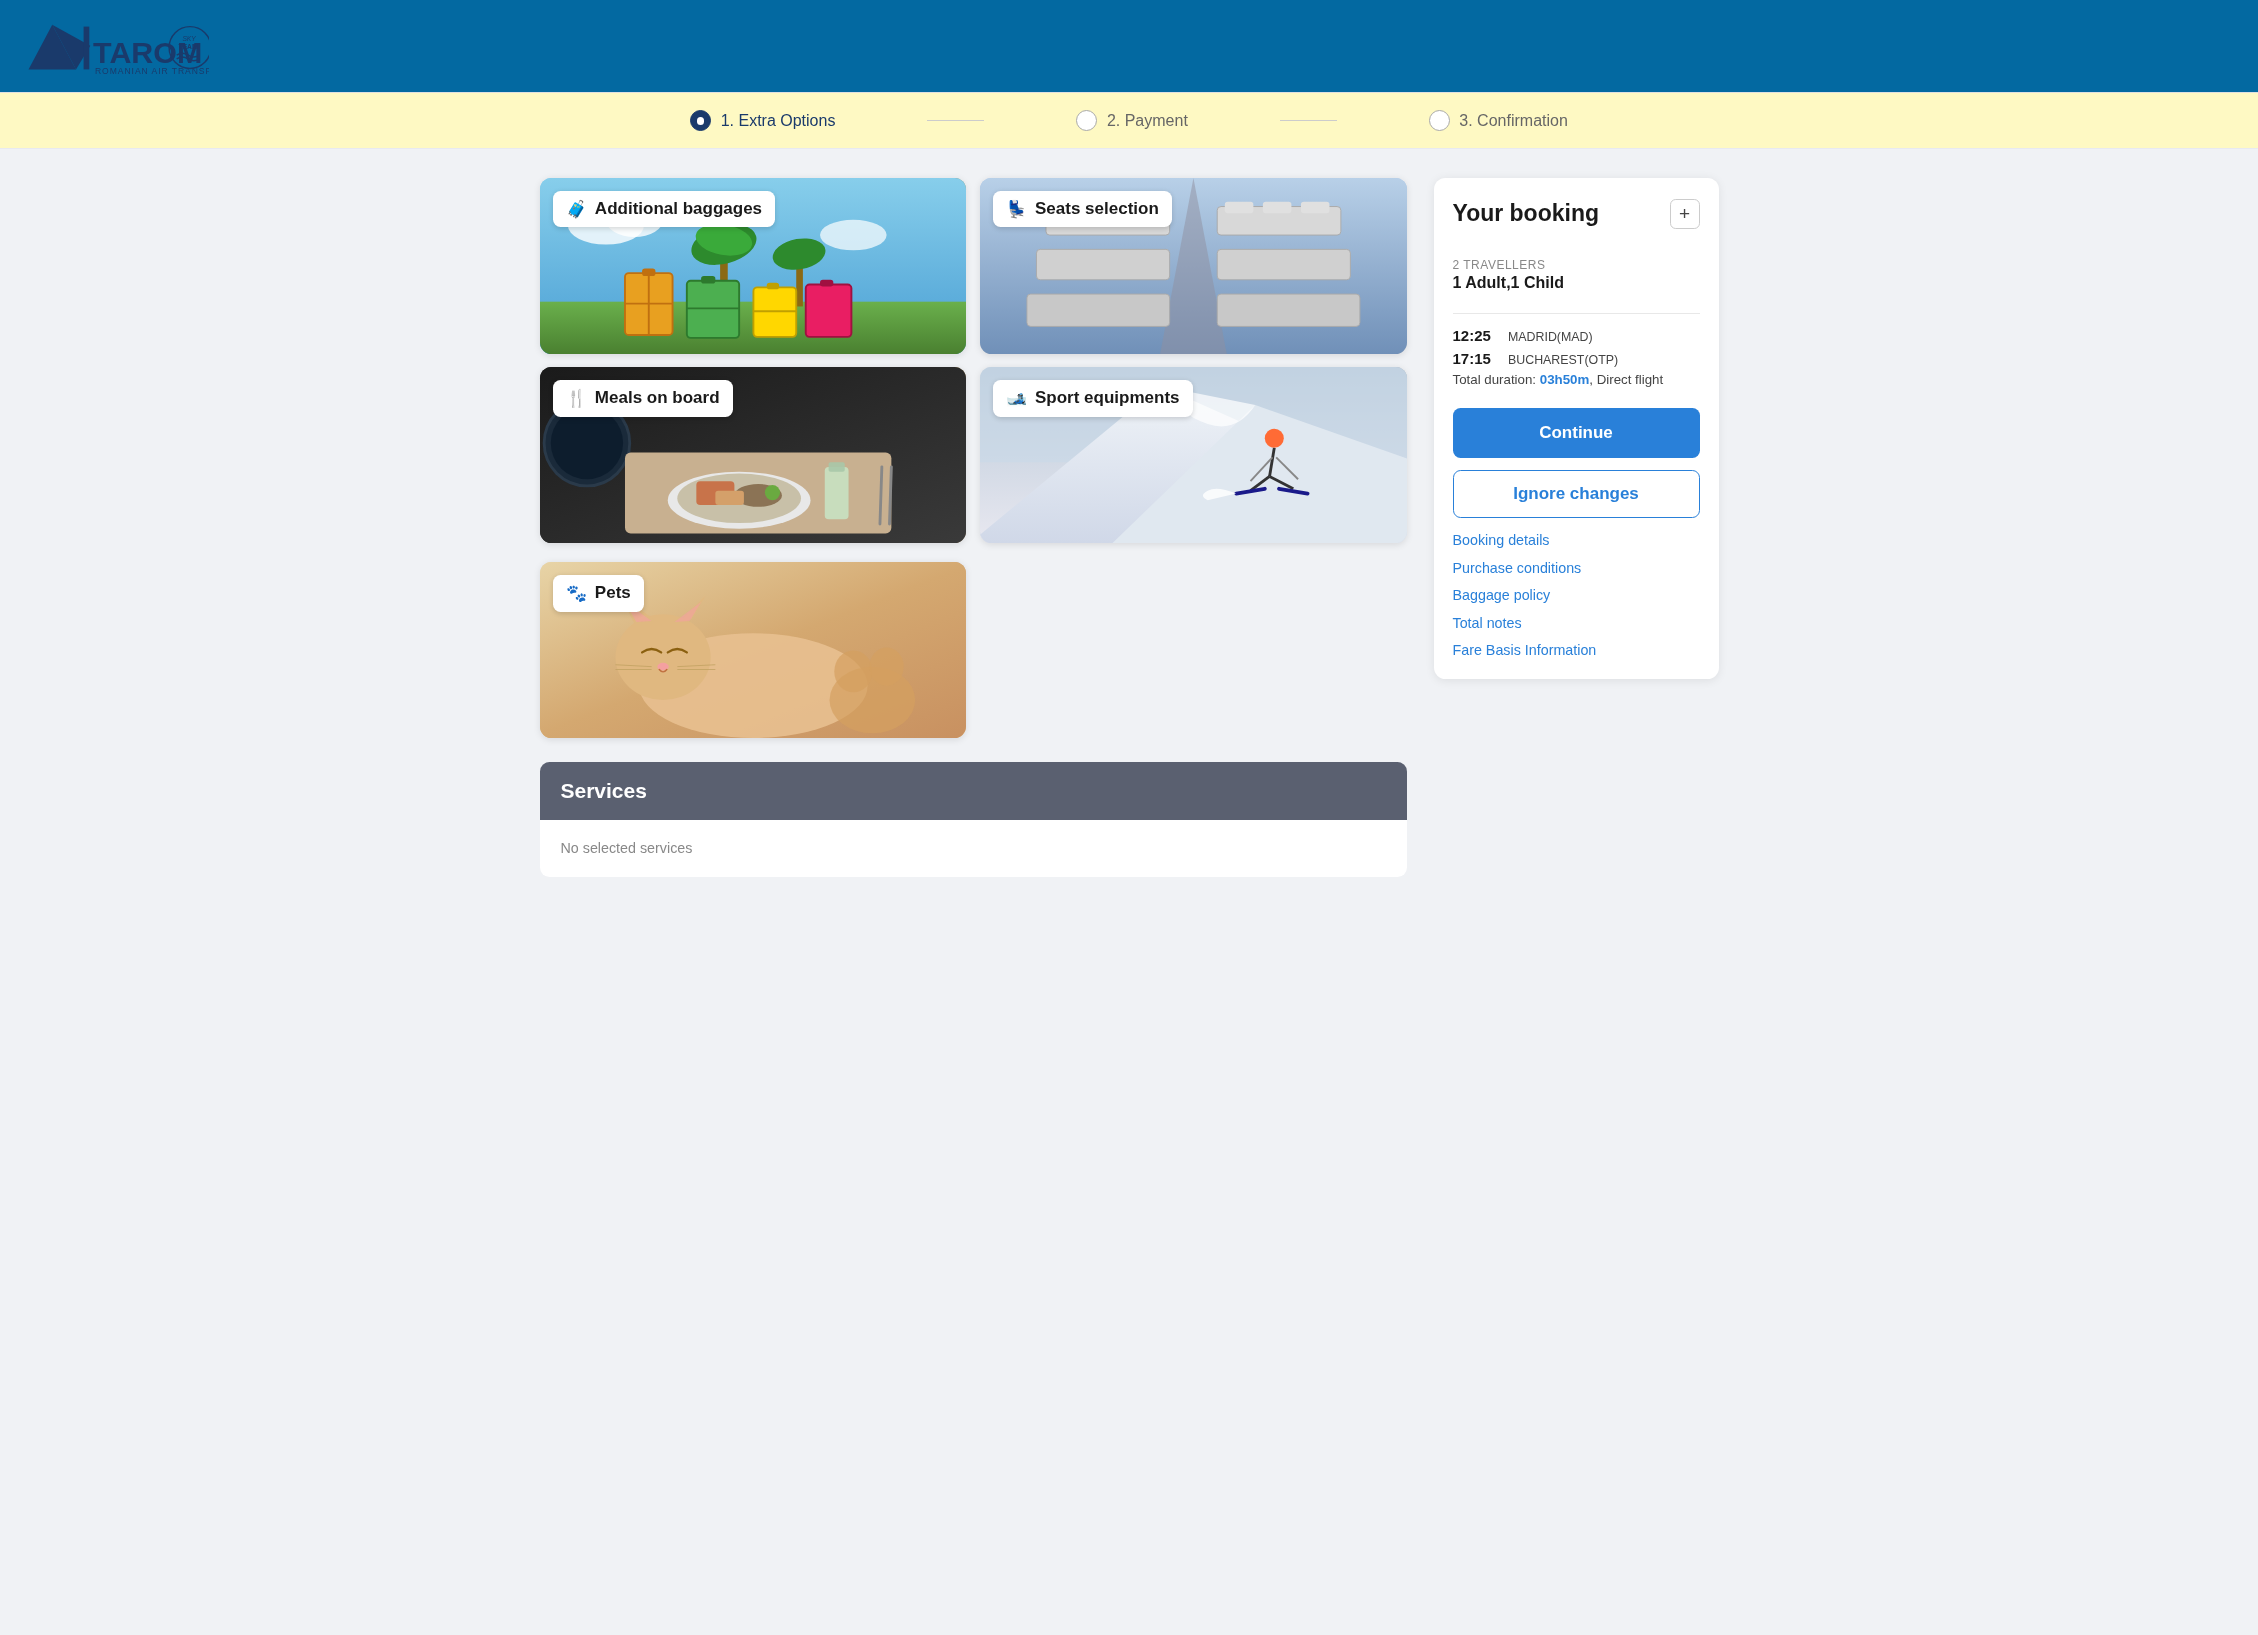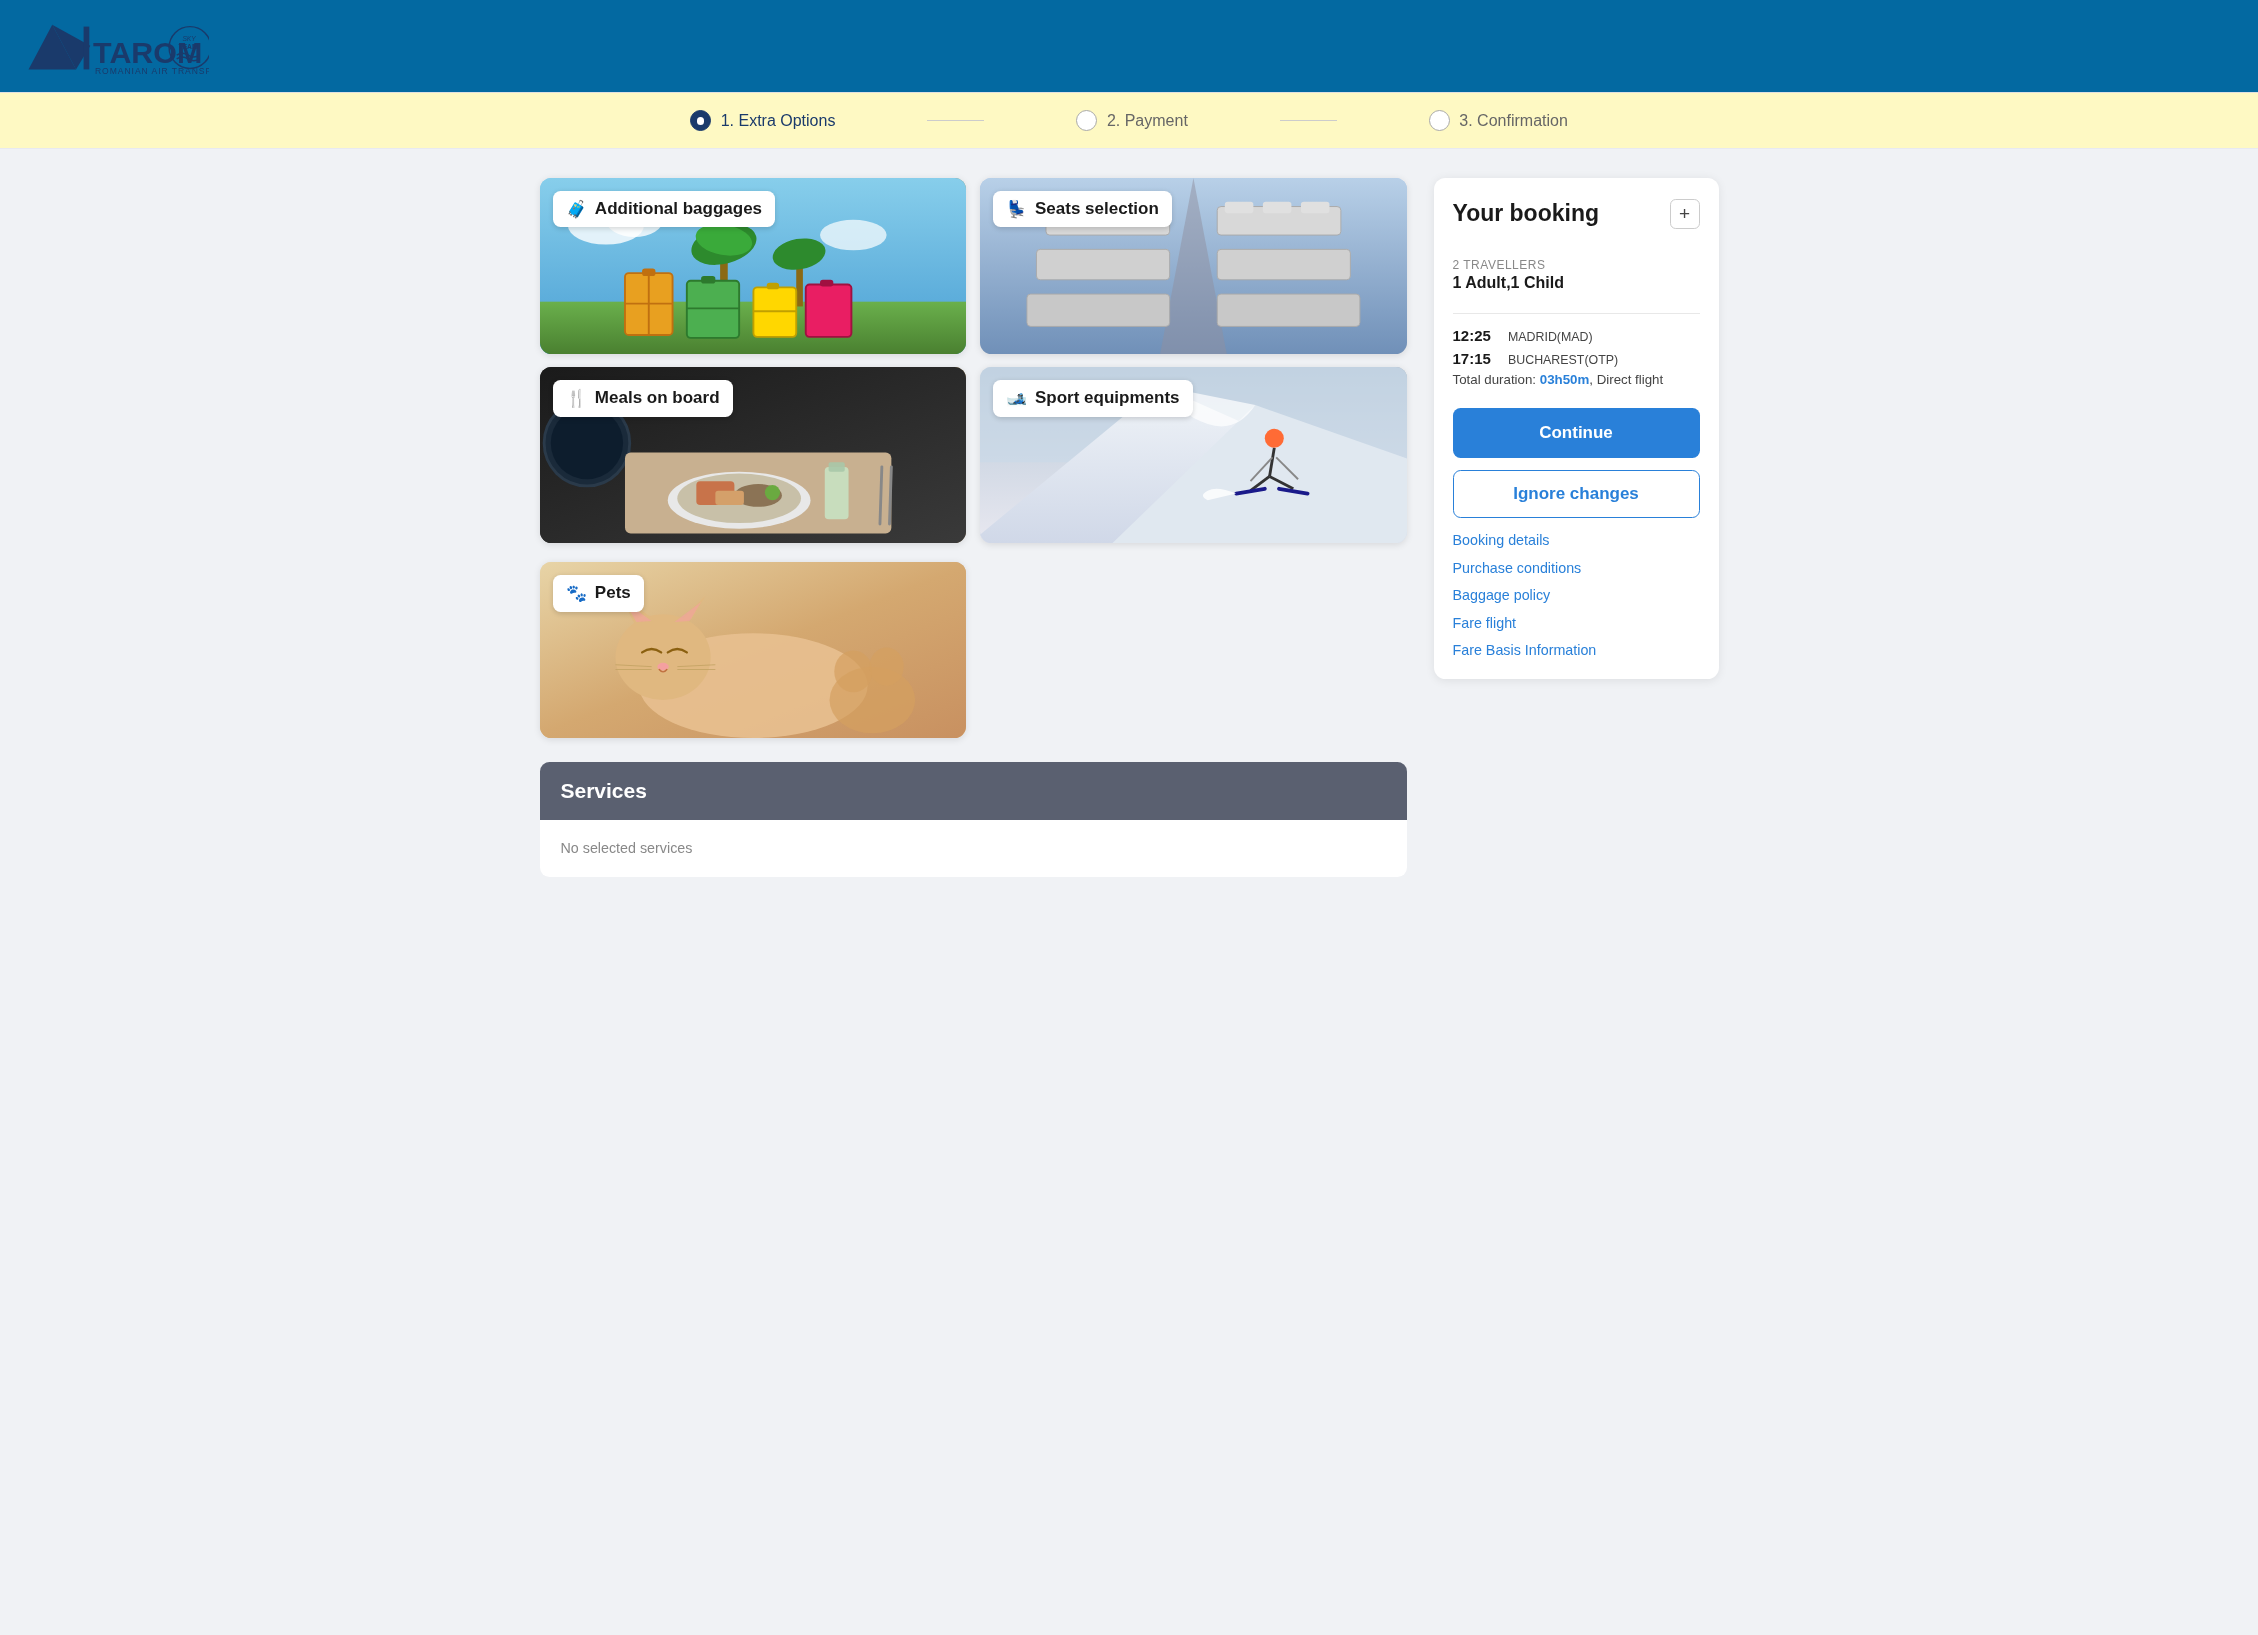--- a/index.html
+++ b/index.html
@@ -582,21 +582,21 @@
         <span class="duration-link">03h50m</span><span>, Direct flight</span>
       </div>
 
       <button class="continue-btn">Continue</button>
       <button class="ignore-btn">Ignore changes</button>
 
       <div class="sidebar-links">
         <a class="sidebar-link">Booking details</a>
         <a class="sidebar-link">Purchase conditions</a>
         <a class="sidebar-link">Baggage policy</a>
-        <a class="sidebar-link">Fare flight</a>
+        <a class="sidebar-link">Total notes</a>
         <a class="sidebar-link">Fare Basis Information</a>
       </div>
 
     </div>
   </div>
 
 </div>
 
 
 </body></html>

